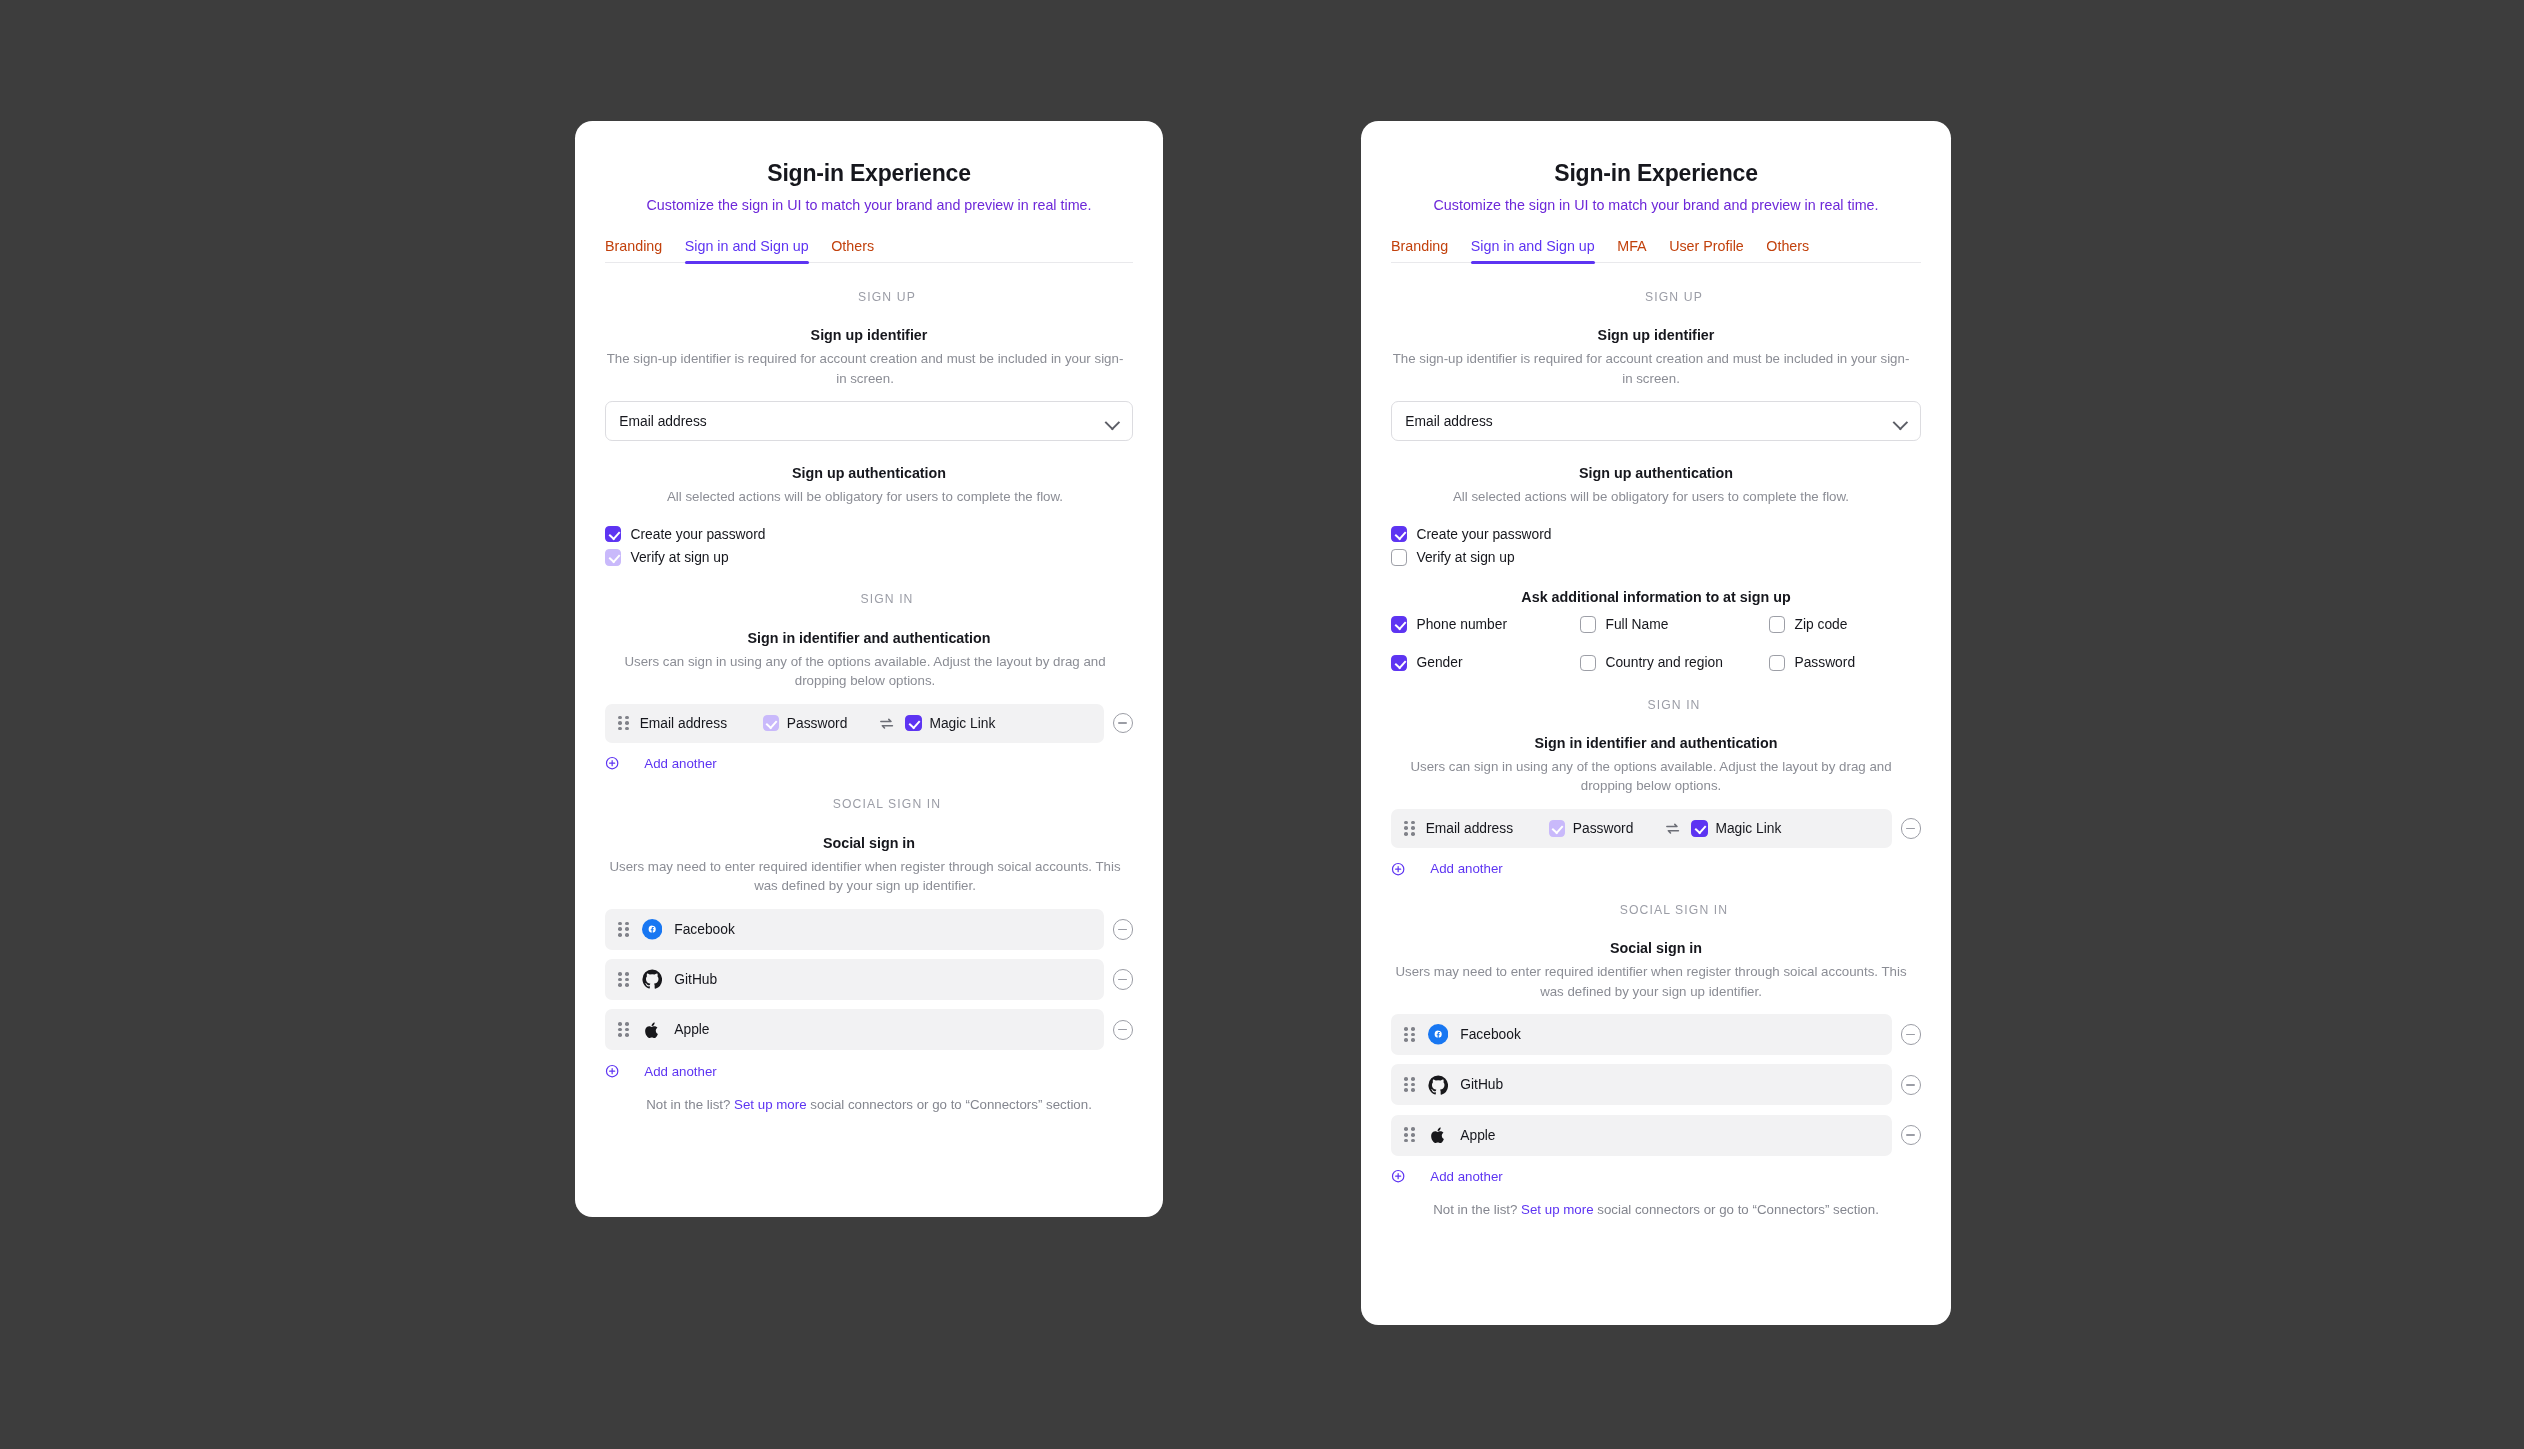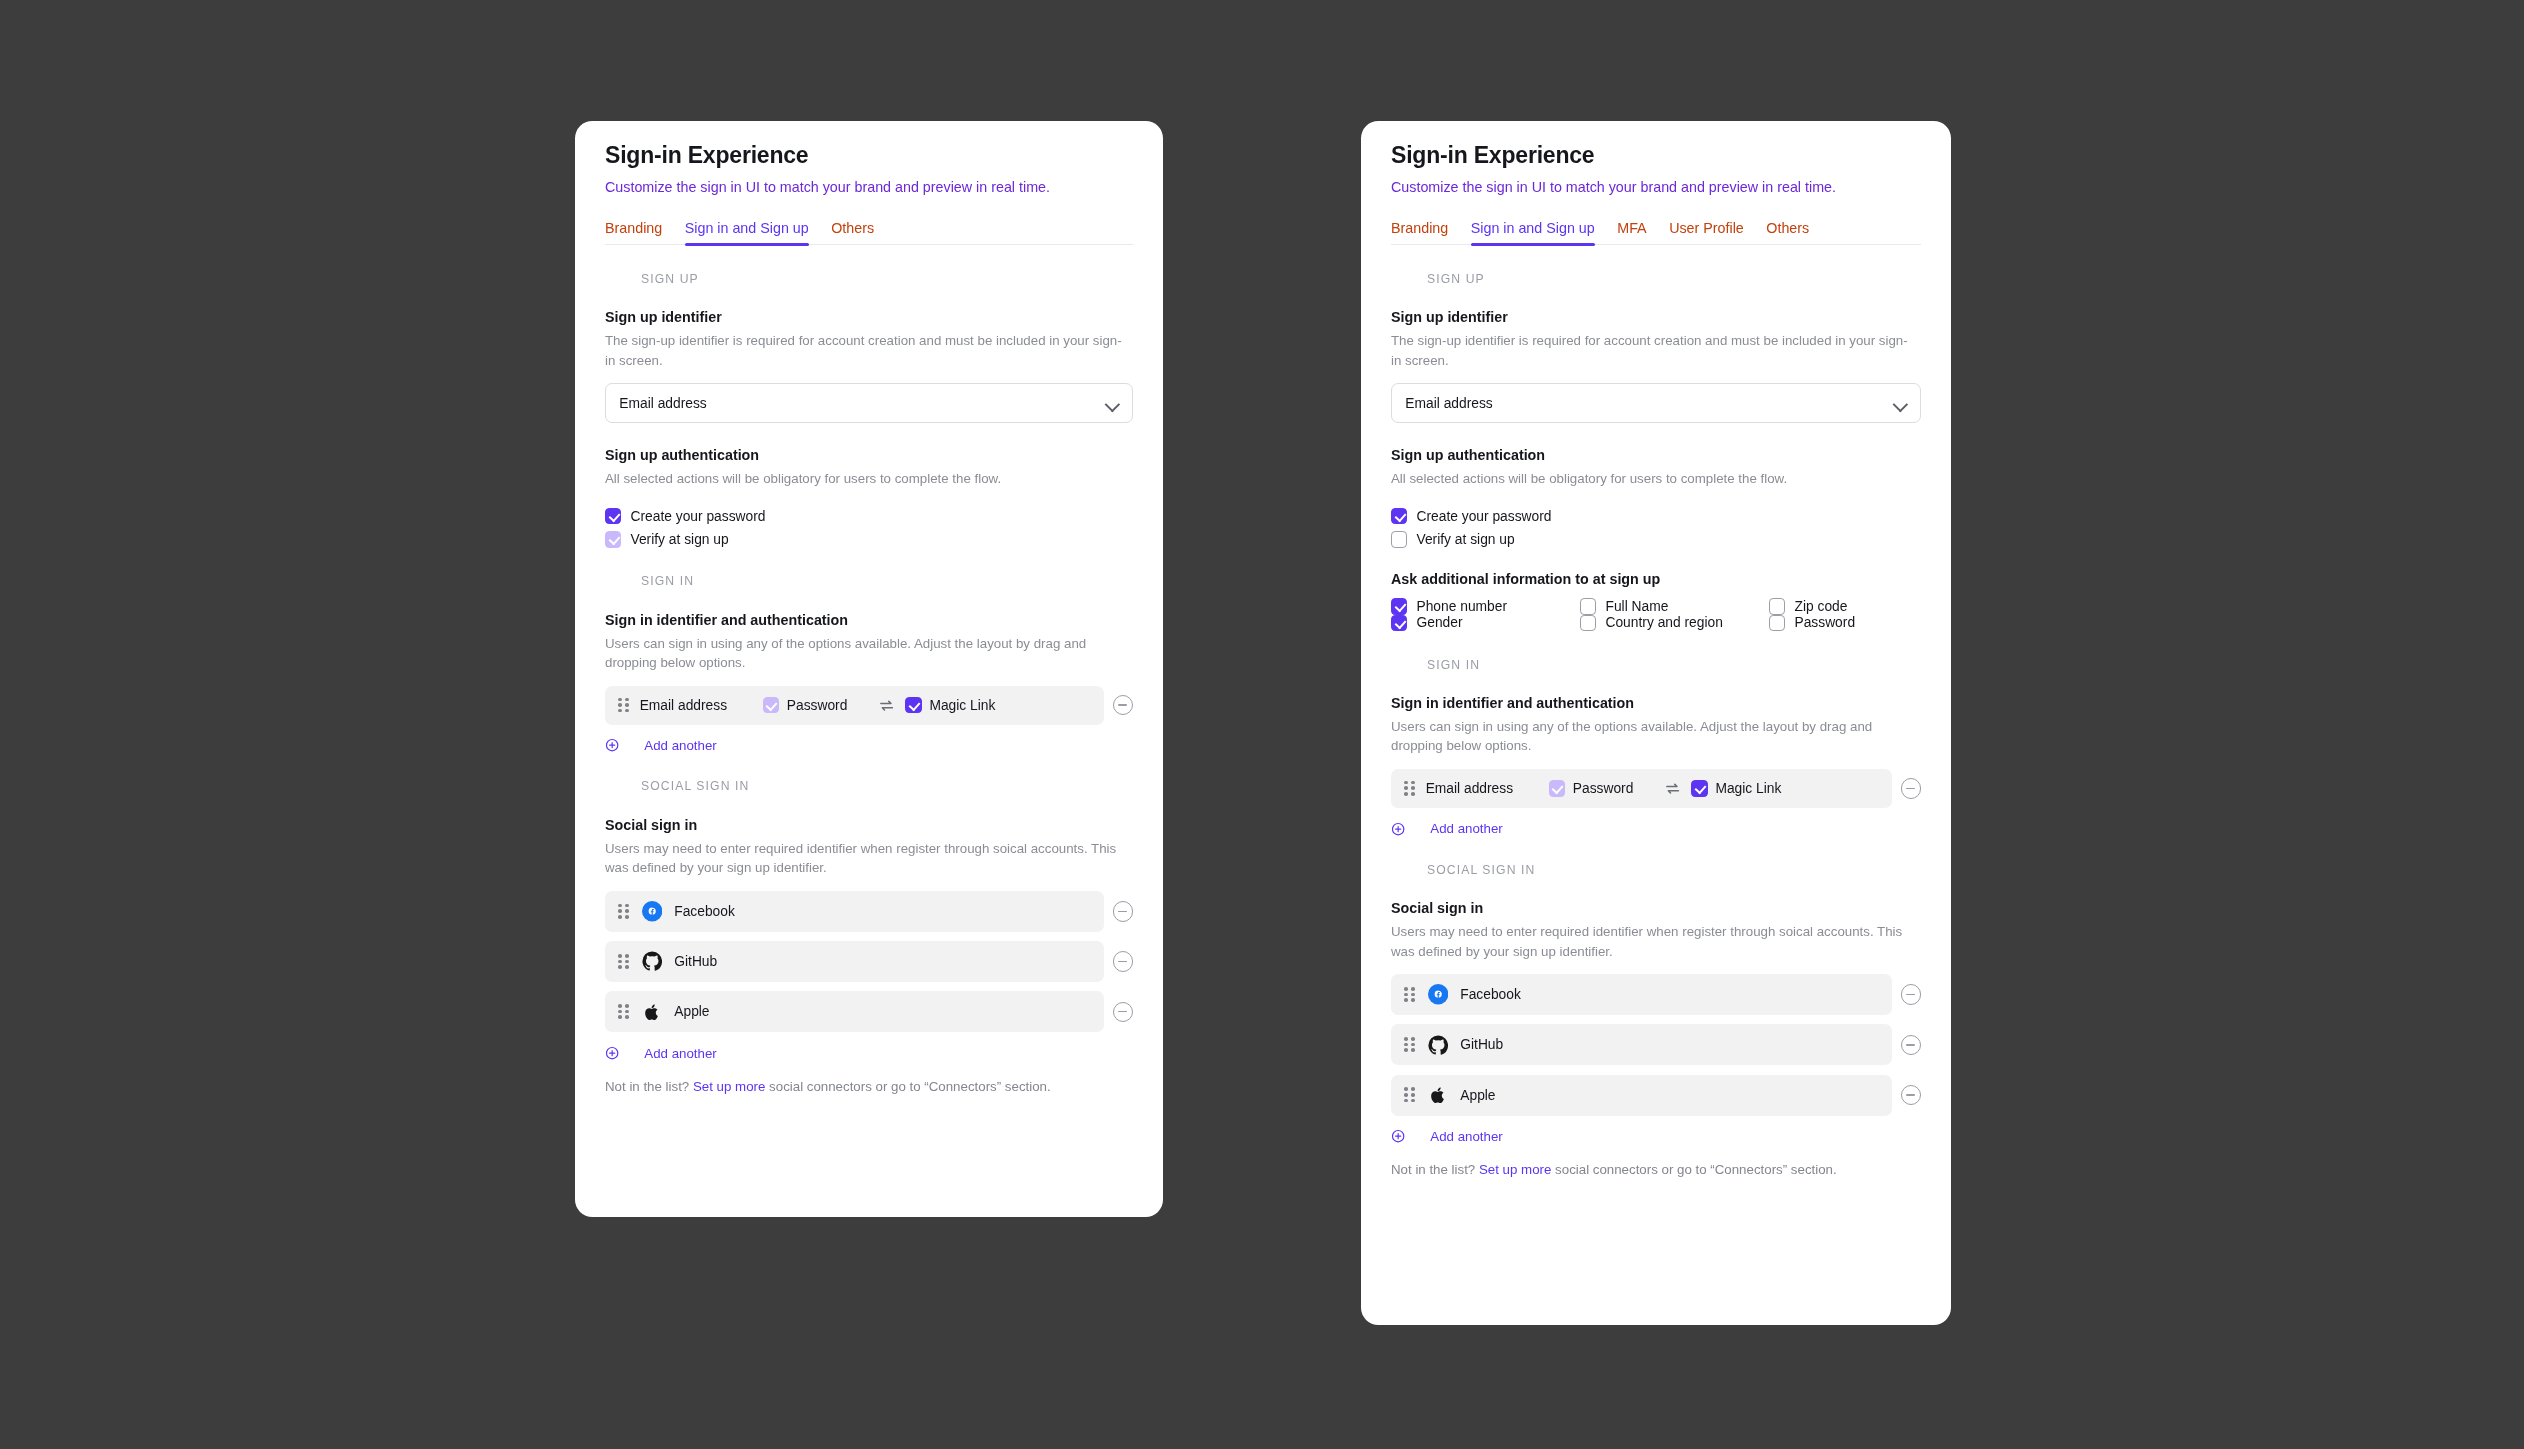--- a/index.html
+++ b/index.html
@@ -14,21 +14,21 @@
 
   .card {
     position: absolute;
     background: #ffffff;
     border-radius: 17.3px;
     overflow: hidden;
   }
   #card-left  { left: 575px; top: 121px; width: 588px; height: 1096px; }
   #card-right { left: 1361px; top: 121px; width: 590px; height: 1204px; }
 
-  .card-inner { padding: 21px 30px 0 30px; }
+  .card-inner { padding: 39px 30px 0 30px; text-align: center; }
 
   .page-title {
     font-size: 23px;
     font-weight: bold;
     color: #16171d;
     letter-spacing: -0.2px;
     line-height: 1.15;
   }
   .page-subtitle {
     font-size: 14.3px;
@@ -134,21 +134,21 @@
     border-bottom: 2px solid #fff;
     transform: rotate(42deg);
   }
   .cb-label { font-size: 13.8px; color: #16171d; white-space: nowrap; }
 
   
   .cb-grid {
     margin-top: 11.2px;
     display: grid;
     grid-template-columns: 189px 189px 1fr;
-    row-gap: 0;
+    row-gap: 22px;
   }
 
   
   .row-wrap { display: flex; align-items: center; gap: 8.2px; margin-top: 13.3px; }
   .drag-row {
     flex: 1;
     background: #f2f2f3;
     border-radius: 7.1px;
     height: 39px;
     display: flex;

